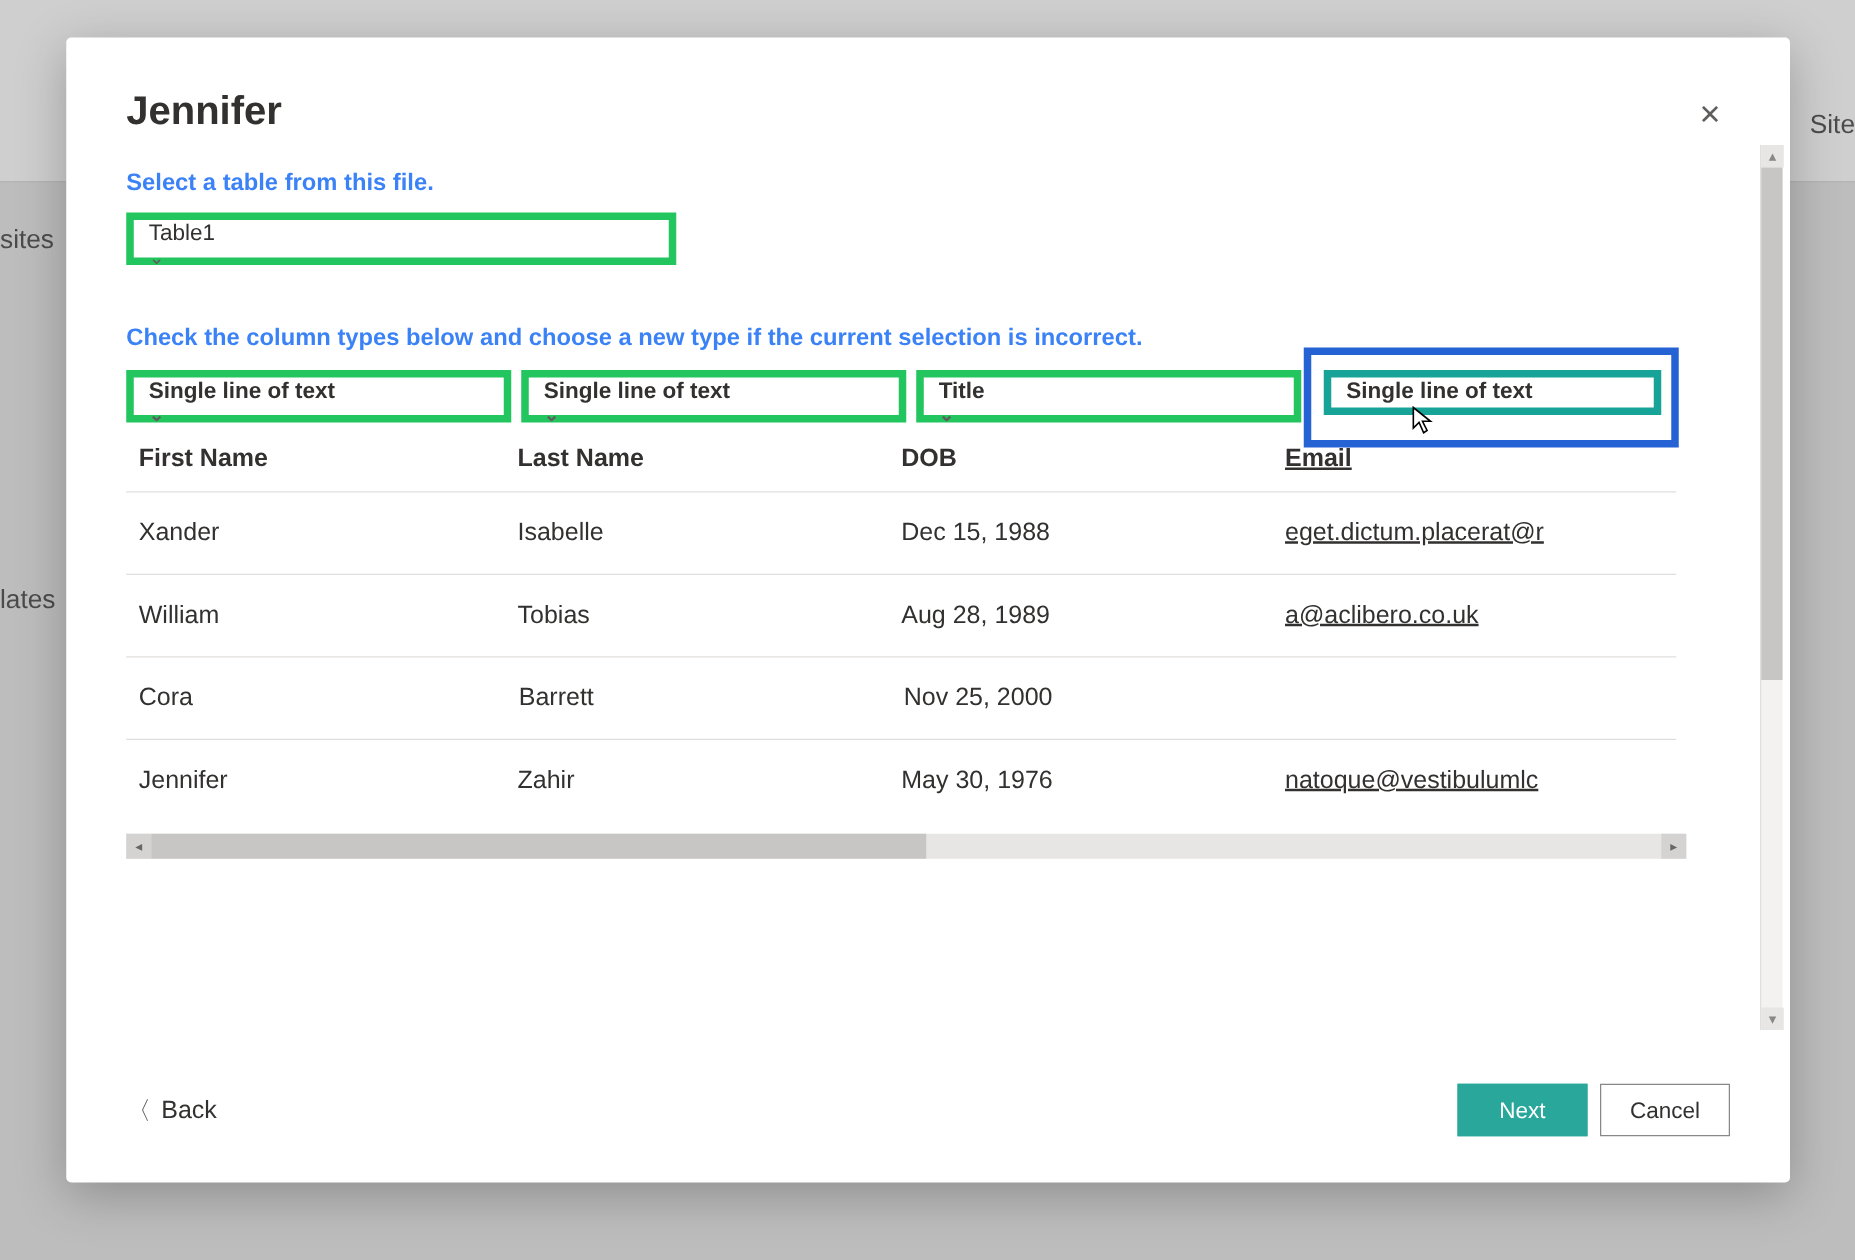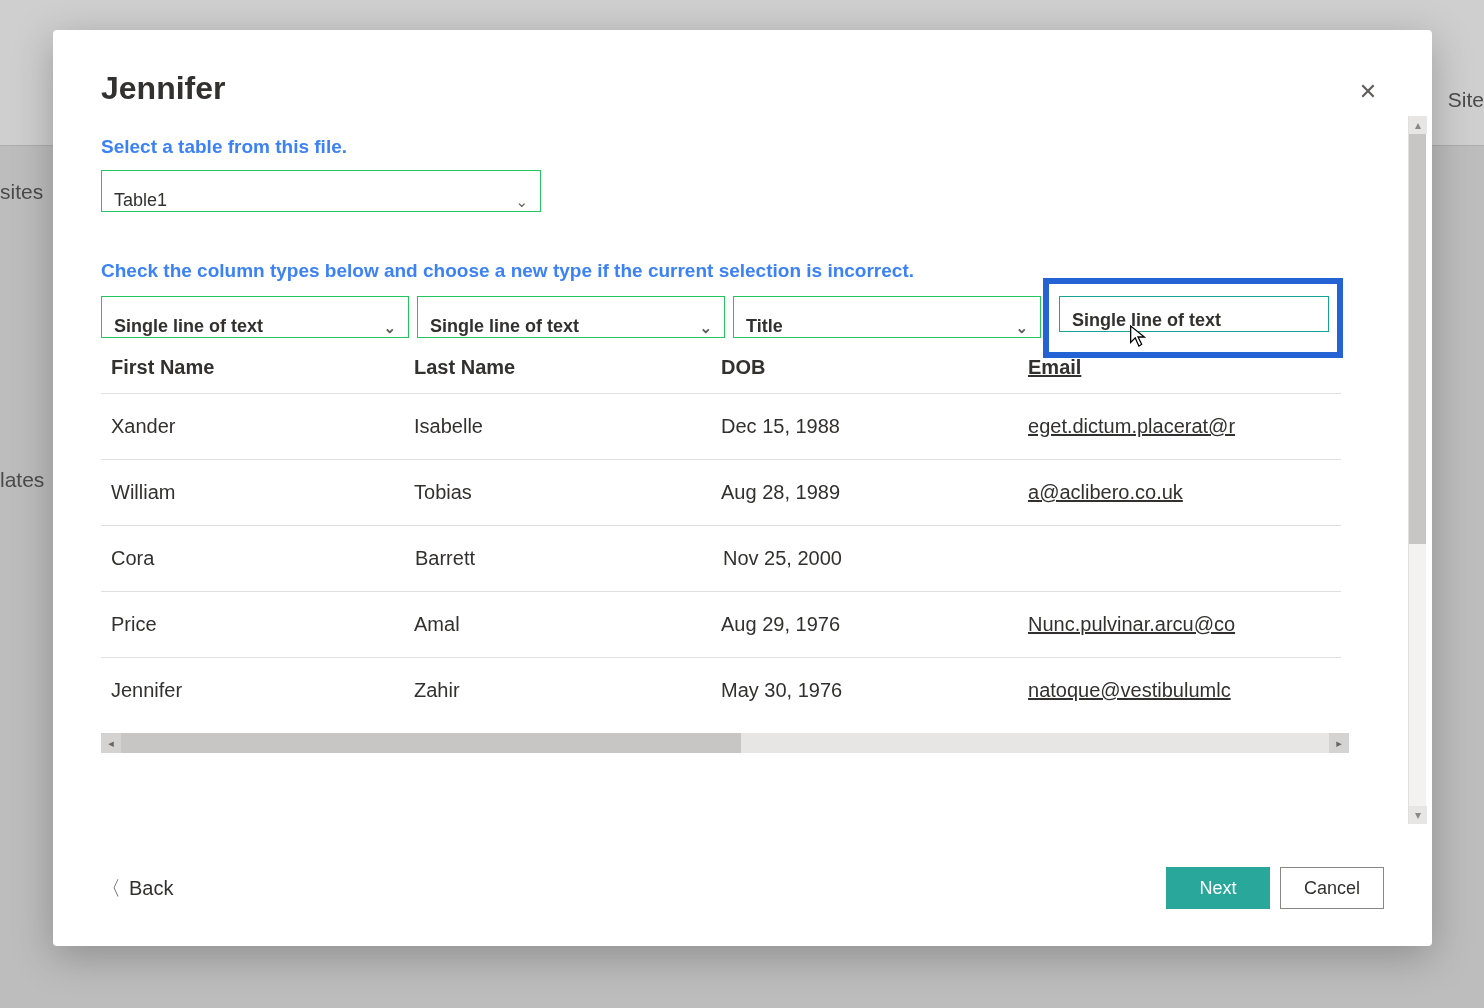--- a/index.html
+++ b/index.html
@@ -81,28 +81,29 @@
       position: absolute;
       top: 18px; left: 0; right: 0;
       height: 410px;
       background: #c8c6c4;
     }
 
     .section-label { font-size: 19px; font-weight: 600; color: #3b82f6; margin-bottom: 12px; }
 
     .dropdown {
       height: 42px;
-      border: 1px solid #22c55e;
-      display: flex; align-items: flex-end;
+      border: 6px solid #22c55e;
+      display: flex; align-items: flex-start;
       justify-content: space-between;
       padding: 0 12px;
       font-size: 18px;
       color: #323130;
       background: #fff;
       cursor: pointer;
+      flex-direction: column;
     }
     .dropdown .chev { color: #605e5c; font-size: 15px; }
     .table-select { width: 440px; margin-bottom: 48px; }
 
     .column-types {
       display: flex;
       gap: 8px;
       margin-bottom: 8px;
       margin-top: 14px;
       font-weight: bold;
@@ -285,26 +286,20 @@
         <div class="tcol2">Tobias</div>
         <div class="tcol3">Aug 28, 1989</div>
         <div class="tcol4">a@aclibero.co.uk</div>
       </div>
       <div class="trow">
         <div class="tcol1">Cora</div>
         <div class="tcol2">Barrett</div>
         <div class="tcol3">Nov 25, 2000</div>
       </div>
       <div class="trow">
-        <div class="tcol1">Price</div>
-        <div class="tcol2">Amal</div>
-        <div class="tcol3">Aug 29, 1976</div>
-        <div class="tcol4">Nunc.pulvinar.arcu@co</div>
-      </div>
-      <div class="trow">
         <div class="tcol1">Jennifer</div>
         <div class="tcol2">Zahir</div>
         <div class="tcol3">May 30, 1976</div>
         <div class="tcol4">natoque@vestibulumlc</div>
       </div>
     </div>
 
     <div class="hscroll">
       <div class="hscroll-arrow">◂</div>
       <div class="hscroll-thumb"></div>

